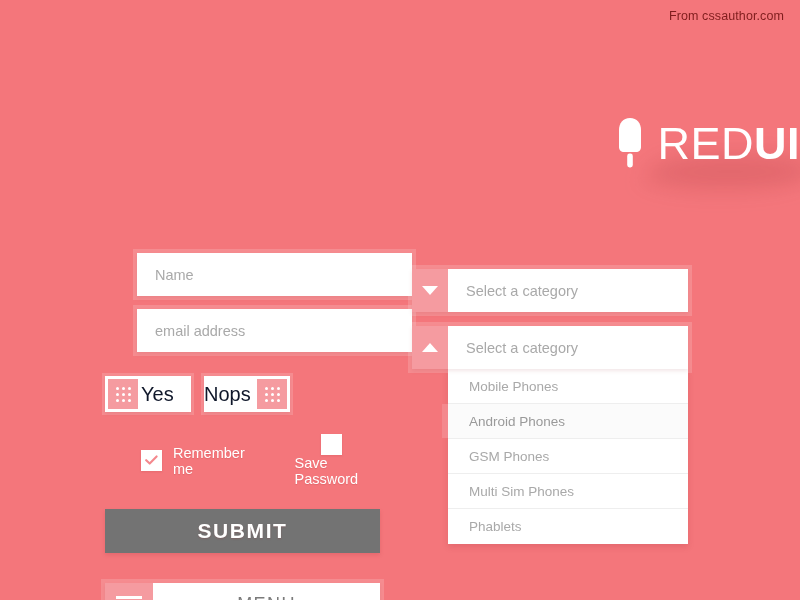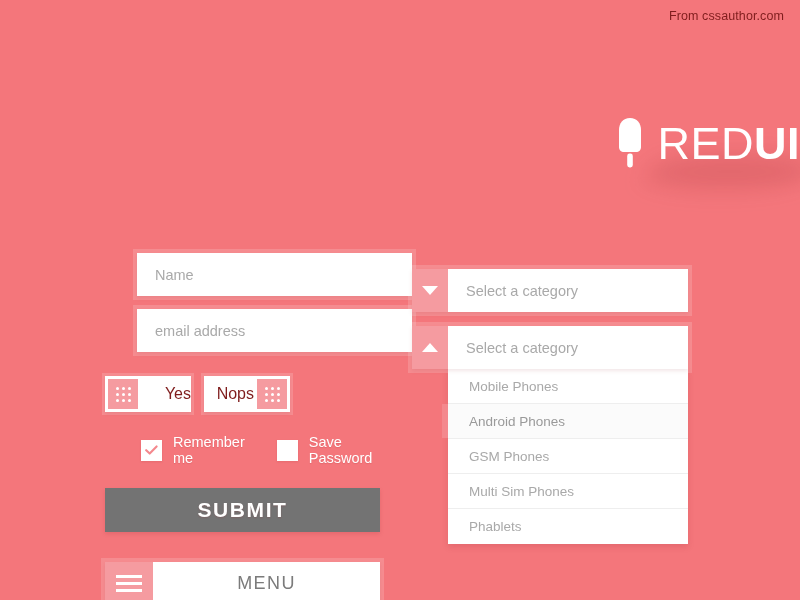--- a/index.html
+++ b/index.html
@@ -140,34 +140,34 @@
   }
   .grip i {
     width: 3px;
     height: 3px;
     background: #ffffff;
     border-radius: 50%;
     display: block;
   }
   .toggle-label {
     flex: 1;
-    text-align: right;
-    font-size: 16px;
-    color: #7f1d1d;
+    text-align: left;
+    font-size: 20px;
+    color: #0f172a;
   }
 
   
   .check-row {
     margin-top: 22px;
     display: flex;
     align-items: center;
     padding-left: 36px;
   }
   .check-group { display: flex; align-items: center; cursor: pointer; }
-  .check-group + .check-group { margin-left: 32px; }
+  .check-group + .check-group { margin-left: 32px; flex-direction: column; }
   .checkbox {
     width: 21px;
     height: 21px;
     background: #ffffff;
     display: flex;
     align-items: center;
     justify-content: center;
     box-shadow: 0 1px 2px rgba(150,40,46,.15);
     flex: 0 0 auto;
   }

